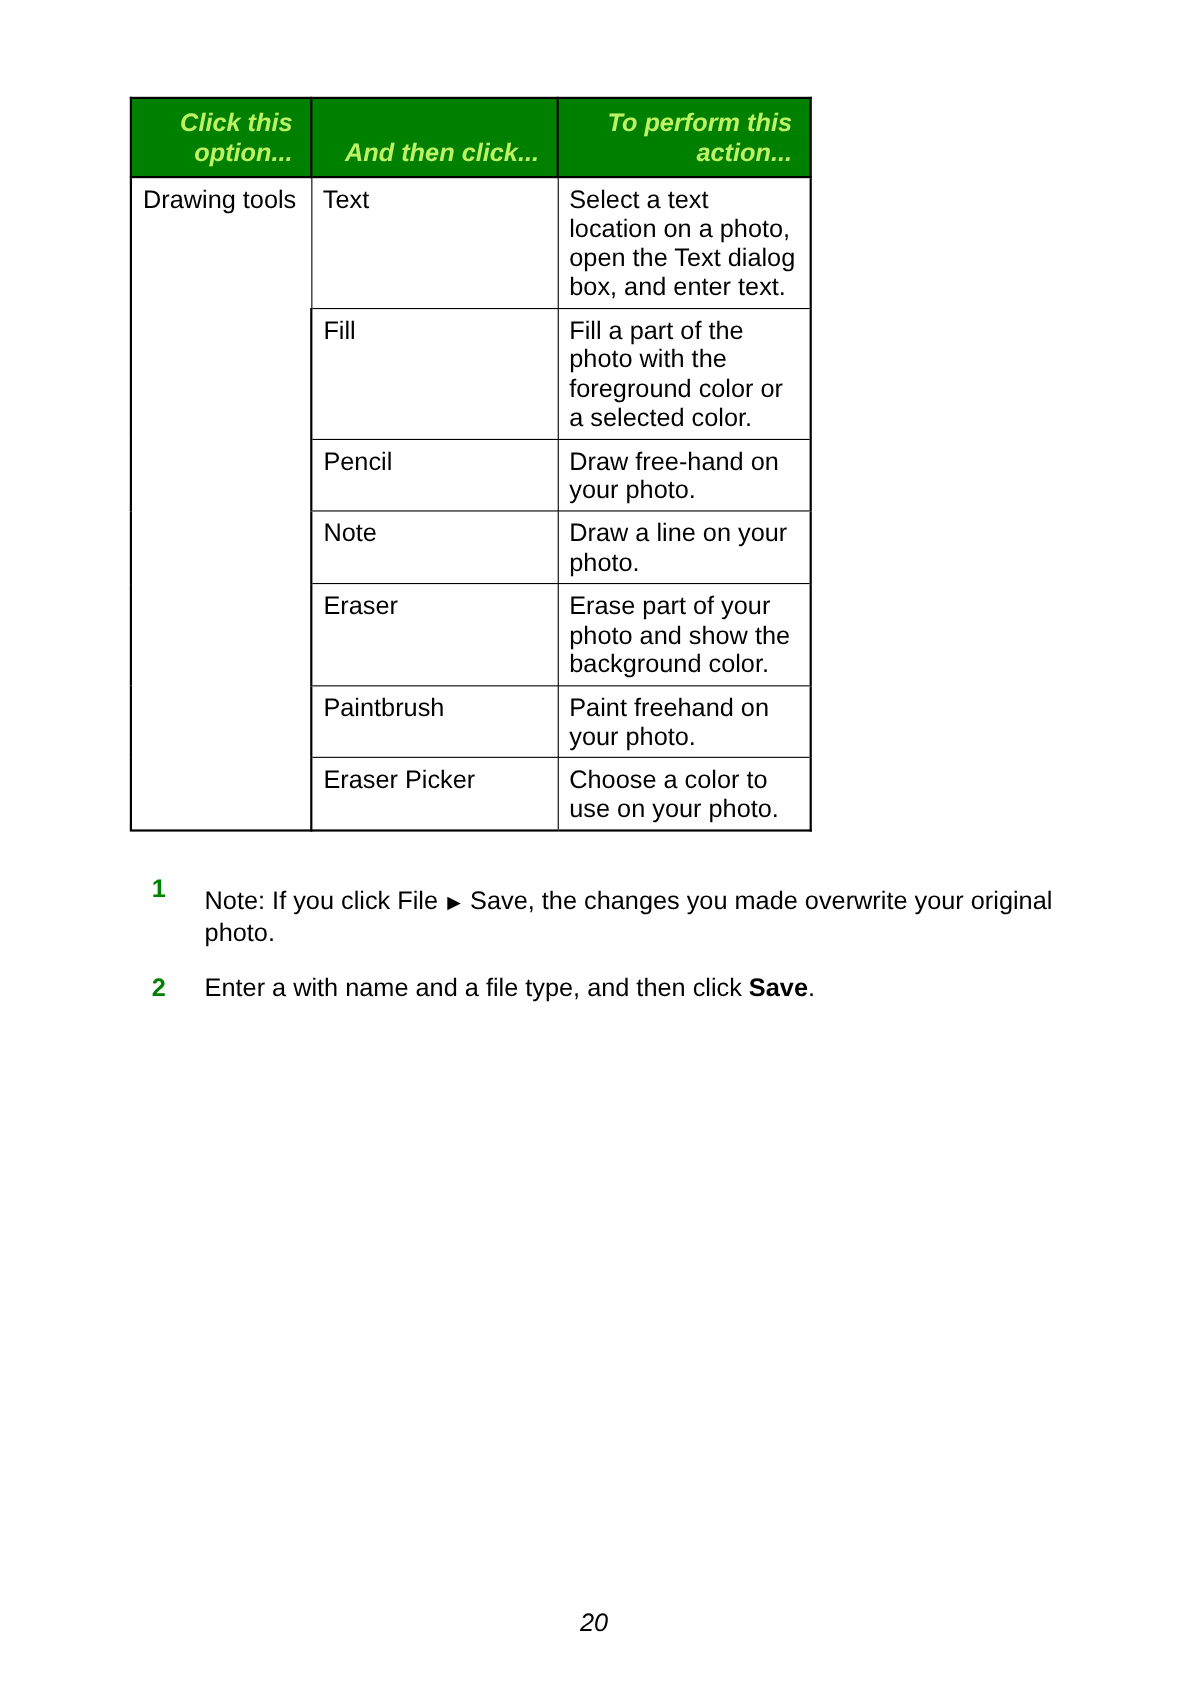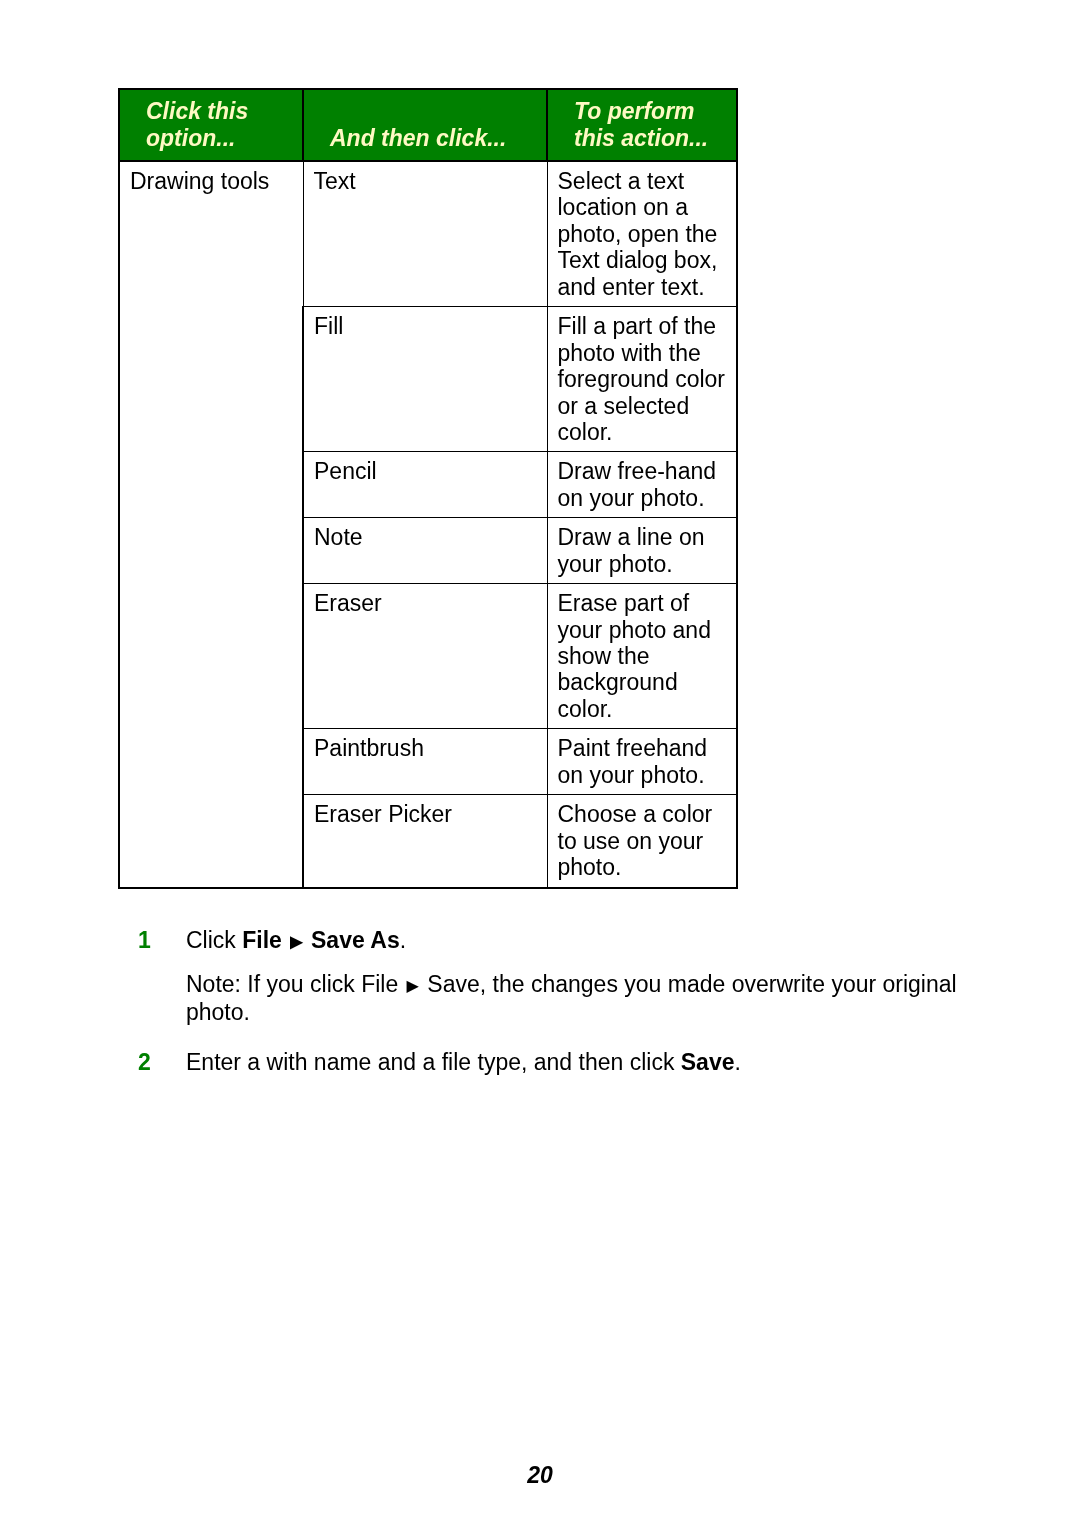--- a/index.html
+++ b/index.html
@@ -16,25 +16,25 @@
     position: relative;
     box-sizing: border-box;
     padding: 88px 118px 40px 118px;
   }
   table.ref {
     border-collapse: collapse;
     width: 620px;
   }
   table.ref thead th {
     background: #008000;
-    color: #fef9c3;
+    color: #bef264;
     font-weight: bold;
     font-style: italic;
-    text-align: left;
-    padding: 8px 26px;
+    text-align: right;
+    padding: 8px 16px;
     border: 2px solid #000;
     vertical-align: bottom;
   }
   table.ref thead th:first-child { width: 130px; }
   table.ref thead th:nth-child(2) { width: 190px; }
   table.ref td {
     border: 1px solid #000;
     padding: 6px 10px;
     vertical-align: top;
     line-height: 1.15;
@@ -85,21 +85,21 @@
     font-size: 0.7em;
     vertical-align: 1px;
     padding: 0 2px;
   }
   .page-number {
     position: absolute;
     left: 0;
     right: 0;
     bottom: 40px;
     text-align: center;
-    font-weight: bold;
+    font-weight: normal;
     font-style: italic;
   }
 </style>
 </head>
 <body>
 
 <div class="page">
 
   <table class="ref">
     <thead>
@@ -141,25 +141,20 @@
       </tr>
     </tbody>
   </table>
 
   <div class="after-table">
 
     <ol class="steps">
       <li>
         <span class="step-num">1</span>
         <div class="step-body">
-          <div class="step-text">
-            <span>Click </span><span class="bold">File</span>
-            <span class="bold arrow-icon">▶</span>
-            <span class="bold">Save As</span><span>.</span>
-          </div>
           <div class="note">
             <span class="note-label">Note:</span><span> If you click File </span><span class="arrow-icon">▶</span><span> Save, the changes you made overwrite your original photo.</span>
           </div>
         </div>
       </li>
       <li>
         <span class="step-num">2</span>
         <div class="step-body">
           <div class="step-text">
             <span>Enter a with name and a file type, and then click </span><span class="bold">Save</span><span>.</span>

